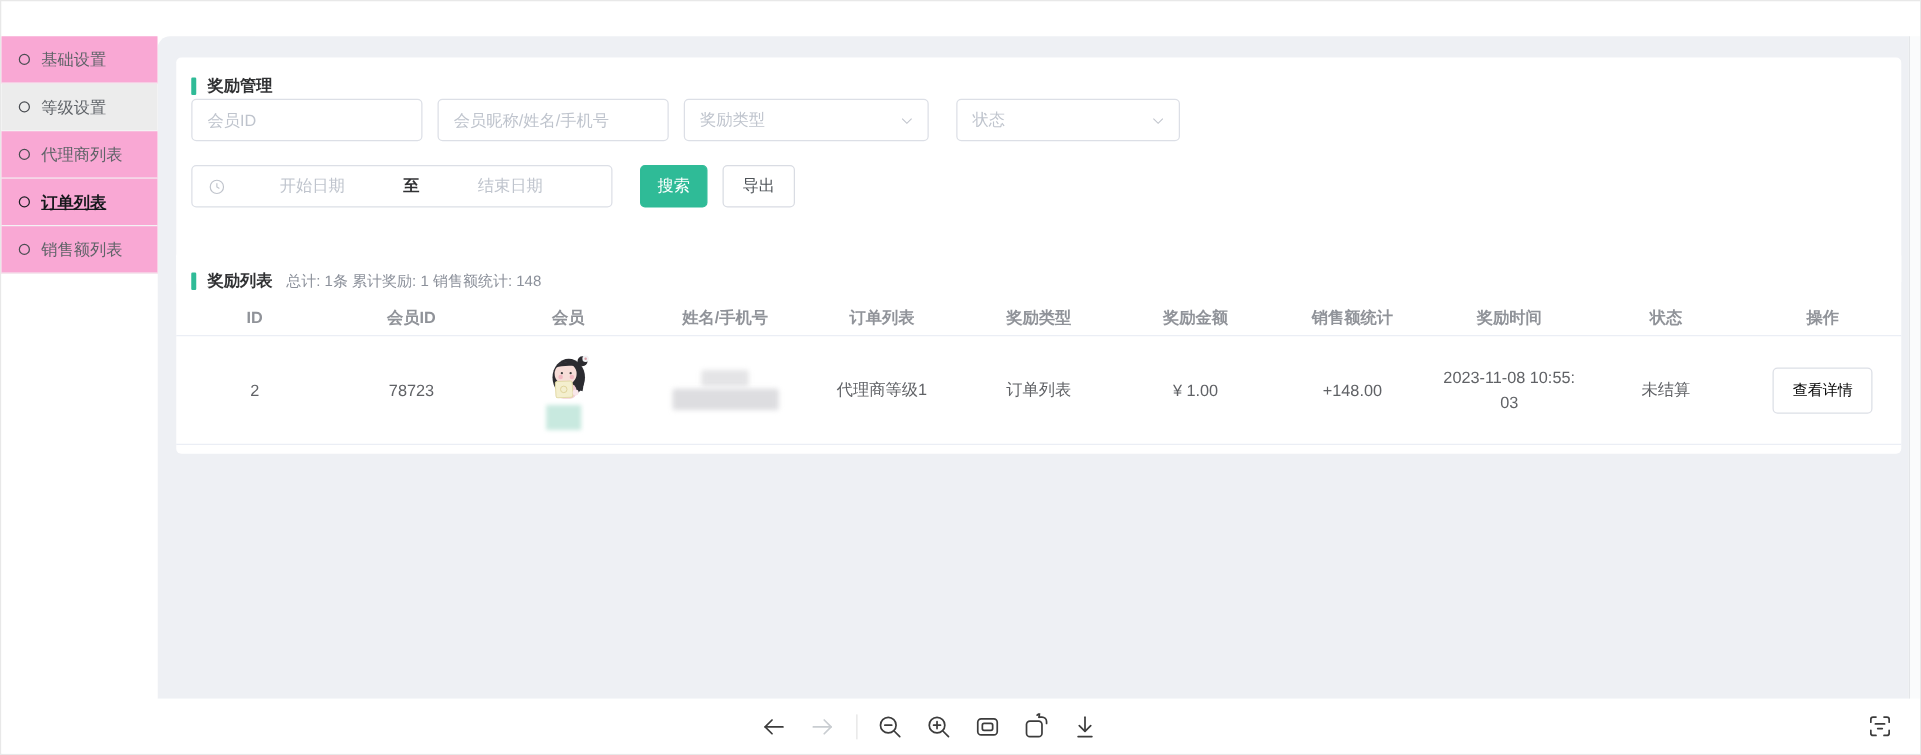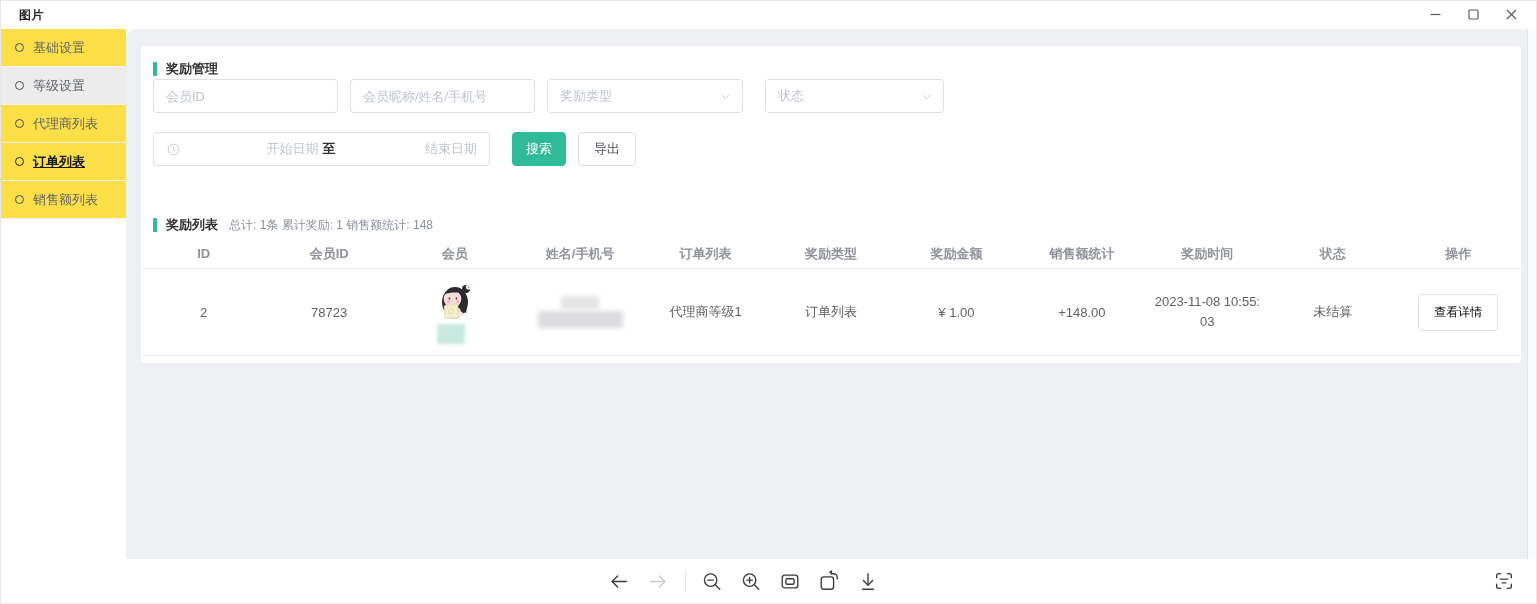--- a/index.html
+++ b/index.html
@@ -8,21 +8,21 @@
 
   
   .titlebar { position:absolute; top:0; left:0; right:0; height:28px; background:#fff; z-index:5; }
   .app-title { position:absolute; left:18px; top:6px; font-size:12px; font-weight:700; color:#262626; letter-spacing:.5px; }
   .win-controls { position:absolute; right:6px; top:1px; display:flex; }
   .win-btn { width:38px; height:25px; border:none; background:transparent; display:flex; align-items:center; justify-content:center; cursor:pointer; }
   .win-btn svg { stroke:#5c5c5c; stroke-width:1.2; fill:none; }
 
   
   .sidebar { position:absolute; left:0; top:28px; width:125px; bottom:44px; background:#fff; z-index:4; }
-  .side-item { height:38px; display:flex; align-items:center; gap:9px; padding-left:14px; font-size:13px; color:#5f6368; border-bottom:1px solid #f3f3f4; cursor:pointer; background:#fde047; }
+  .side-item { height:38px; display:flex; align-items:center; gap:9px; padding-left:14px; font-size:13px; color:#5f6368; border-bottom:1px solid #f3f3f4; cursor:pointer; background:#f9a8d4; }
   .side-item .radio { width:9px; height:9px; border:1.6px solid #4a4d52; border-radius:50%; flex:none; }
   .side-item.highlighted { background:#ececec; }
   .side-item.active { color:#16181c; font-weight:700;text-decoration:underline; }
   .side-item.active .radio { border-color:#1d1f24; border-width:1.8px; }
 
   
   .content { position:absolute; left:125px; top:28px; right:9px; bottom:44px; background:#eef0f4; border-top-left-radius:10px; }
   .card { position:absolute; left:15px; right:6px; background:#fff; border-radius:4px; }
   .card-filter { top:17px; height:183px; }
   .card-table  { top:172px; height:162px; }
@@ -37,21 +37,21 @@
   .txt-input { width:185px; height:34px; border:1px solid #dcdfe6; border-radius:4px; padding:0 12px; font-size:13px; color:#606266; background:#fff; outline:none; }
   .txt-input::placeholder { color:#bfc4cd; }
   .txt-input + .txt-input { margin-left:12px; }
   .select-box { height:34px; border:1px solid #dcdfe6; border-radius:4px; background:#fff; display:flex; align-items:center; justify-content:space-between; padding:0 10px 0 12px; font-size:13px; color:#bfc4cd; cursor:pointer; }
   .select-reward { width:196px; margin-left:12px; }
   .select-status { width:179px; margin-left:22px; }
   .chev { width:13px; height:13px; stroke:#c0c4cc; stroke-width:1.6; fill:none; flex:none; }
 
   .filter-row2 { position:absolute; left:12px; top:86px; height:34px; display:flex; align-items:center; }
   .daterange { width:337px; height:34px; border:1px solid #dcdfe6; border-radius:4px; background:#fff; display:flex; align-items:center; padding:0 12px; font-size:13px; }
-  .daterange .ph { flex:1; text-align:right; color:#bfc4cd; }
+  .daterange .ph { flex:1; text-align:center; color:#bfc4cd; }
   .daterange .sep { color:#303133; font-weight:700; padding:0 4px; }
   .clock { width:15px; height:15px; stroke:#c0c4cc; stroke-width:1.5; fill:none; flex:none; }
   .btn-search { margin-left:22px; width:54px; height:34px; background:#2fbb97; border:1px solid #2fbb97; color:#fff; font-size:13px; border-radius:4px; cursor:pointer; }
   .btn-export { margin-left:12px; width:58px; height:34px; background:#fff; border:1px solid #d9dce3; color:#4e5358; font-size:13px; border-radius:4px; cursor:pointer; }
 
   
   .thead, .trow { position:absolute; left:0; right:0; display:grid; grid-template-columns:repeat(11,1fr); align-items:center; justify-items:center; }
   .thead { top:38px; height:30px; font-size:13px; font-weight:700; color:#909399; border-bottom:1px solid #ebeef5; }
   .trow  { top:68px; height:87px; font-size:13px; color:#606266; border-bottom:1px solid #ebeef5; }
   .cell-time { max-width:110px; text-align:center; word-break:break-all; line-height:1.55; }
@@ -74,41 +74,20 @@
   .tool-btn.disabled svg { stroke:#c9cdd1; }
   .tool-divider { width:1px; height:20px; background:#e4e4e4; margin:0 12px 0 2px; }
   .ocr-btn { position:absolute; right:18px; top:50%; transform:translateY(-50%); width:28px; height:28px; border:none; background:transparent; display:flex; align-items:center; justify-content:center; cursor:pointer; }
   .ocr-btn svg { stroke:#3c3c3c; stroke-width:1.5; fill:none; stroke-linecap:round; }
 </style>
 </head>
 <body>
 
 <div class="app">
 
-  <div class="titlebar">
-    <span class="app-title">图片</span>
-    <div class="win-controls">
-      <button class="win-btn">
-        <svg width="13" height="13" viewBox="0 0 13 13">
-            <line x1="1.5" y1="6.5" x2="11.5" y2="6.5"></line>
-          </svg>
-      </button>
-      <button class="win-btn">
-        <svg width="13" height="13" viewBox="0 0 13 13">
-            <rect x="2" y="2" width="9" height="9" rx="1"></rect>
-          </svg>
-      </button>
-      <button class="win-btn">
-        <svg width="13" height="13" viewBox="0 0 13 13">
-            <line x1="2" y1="2" x2="11" y2="11"></line>
-            <line x1="11" y1="2" x2="2" y2="11"></line>
-          </svg>
-      </button>
-    </div>
-  </div>
 
   <aside class="sidebar">
     <div class="side-item">
       <span class="radio"></span>
       <span>基础设置</span>
     </div>
     <div class="side-item highlighted">
       <span class="radio"></span>
       <span>等级设置</span>
     </div>

